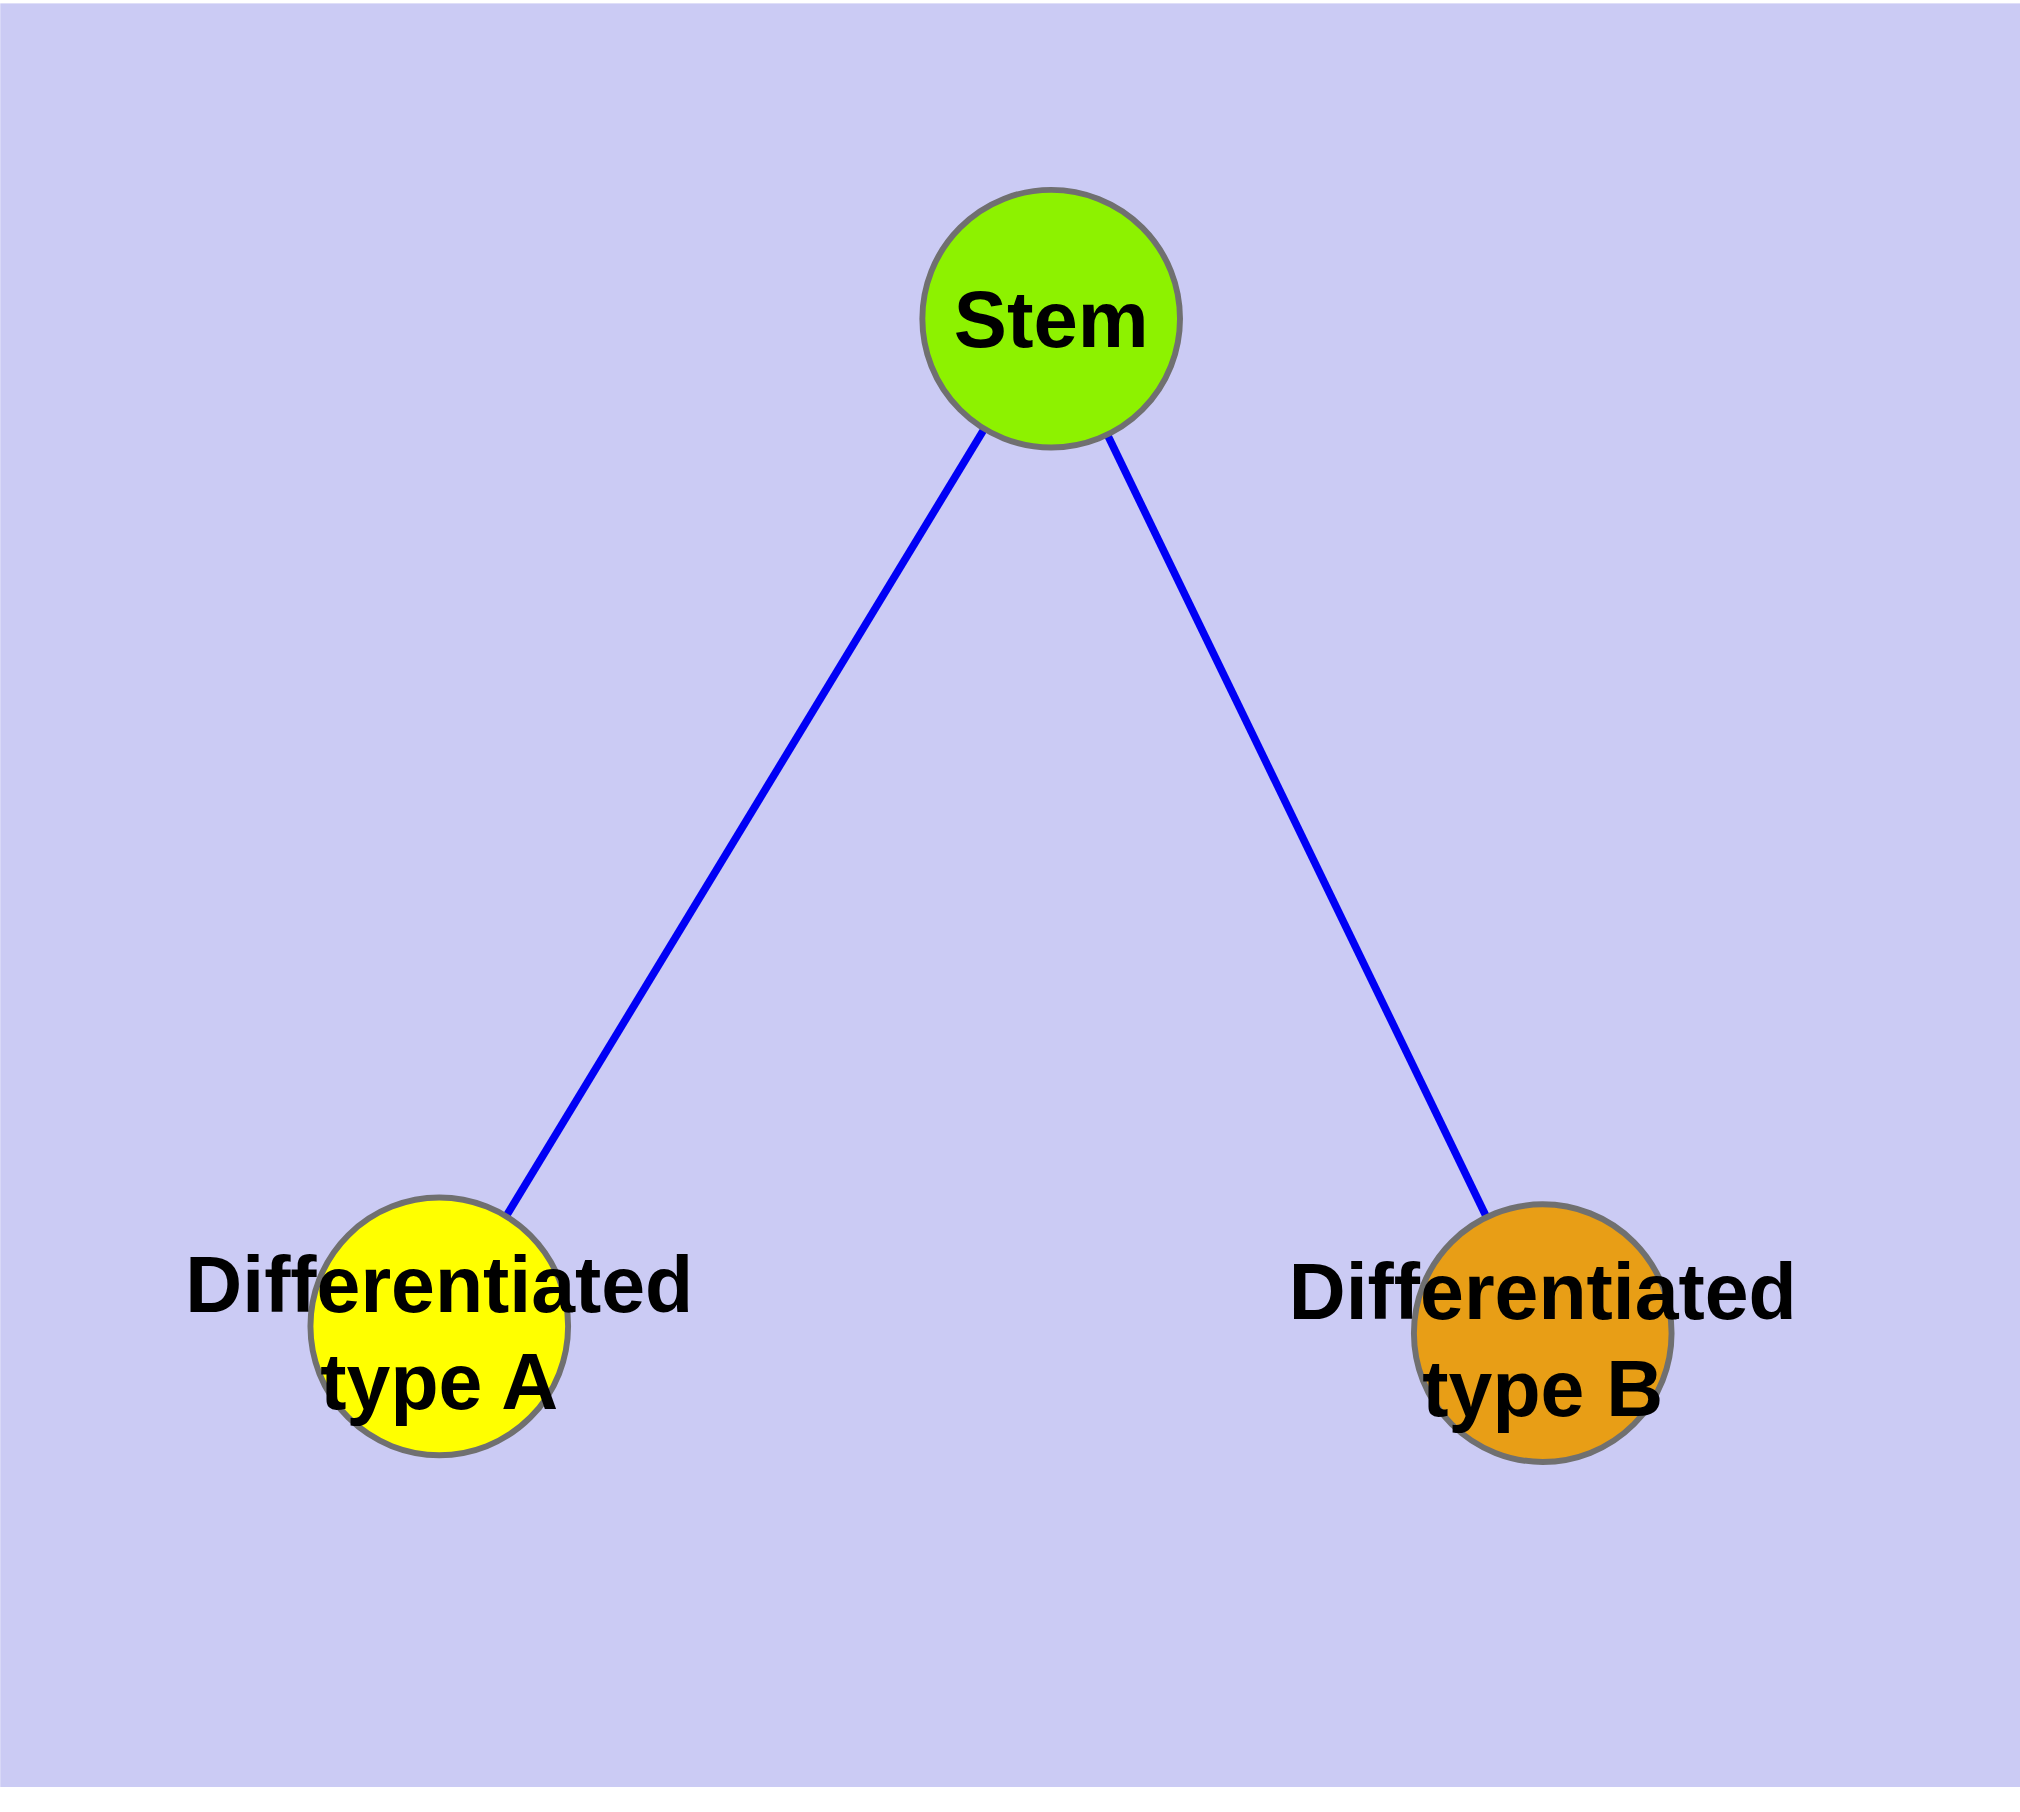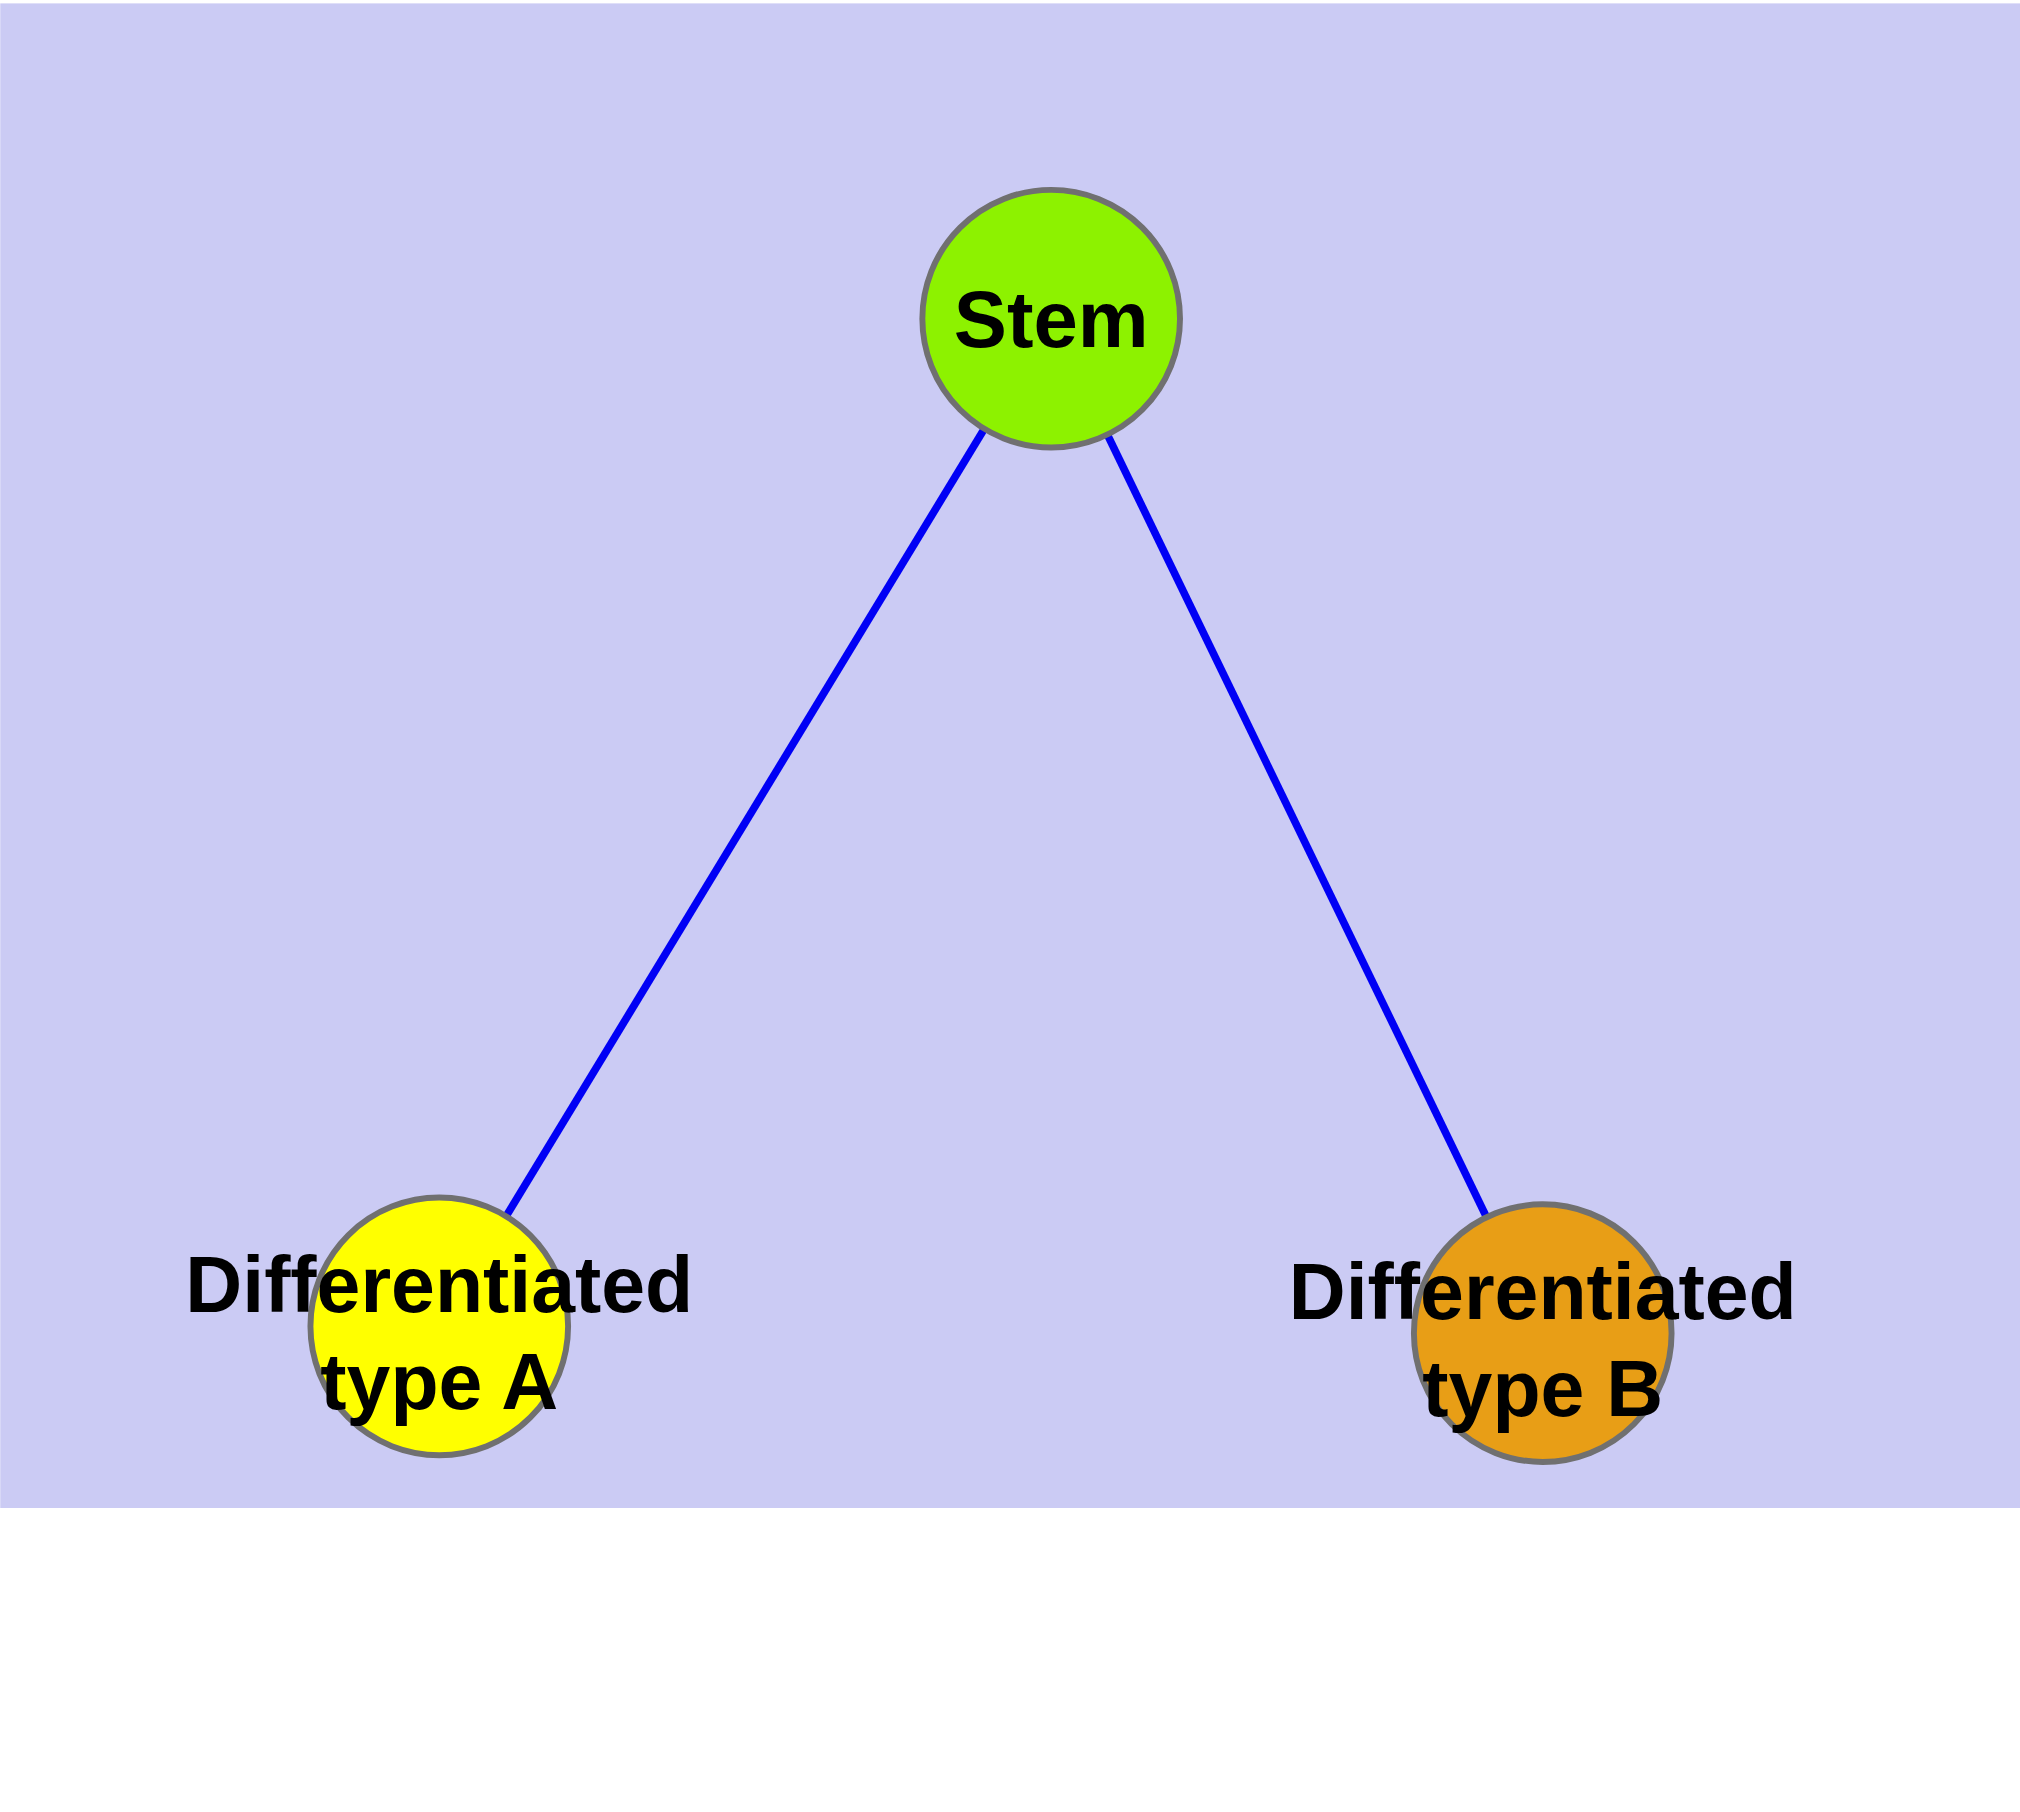--- a/index.html
+++ b/index.html
@@ -3,21 +3,21 @@
 <meta charset="utf-8">
 <style>
   html, body {
     margin: 0;
     padding: 0;
     background: #ffffff;
   }
   .stage {
     position: relative;
     width: 2021px;
-    height: 1508px;
+    height: 1787px;
     overflow: hidden;
   }
   svg {
     display: block;
   }
   .node-label {
     font-family: "Liberation Sans", sans-serif;
     font-weight: bold;
   }
 </style>

